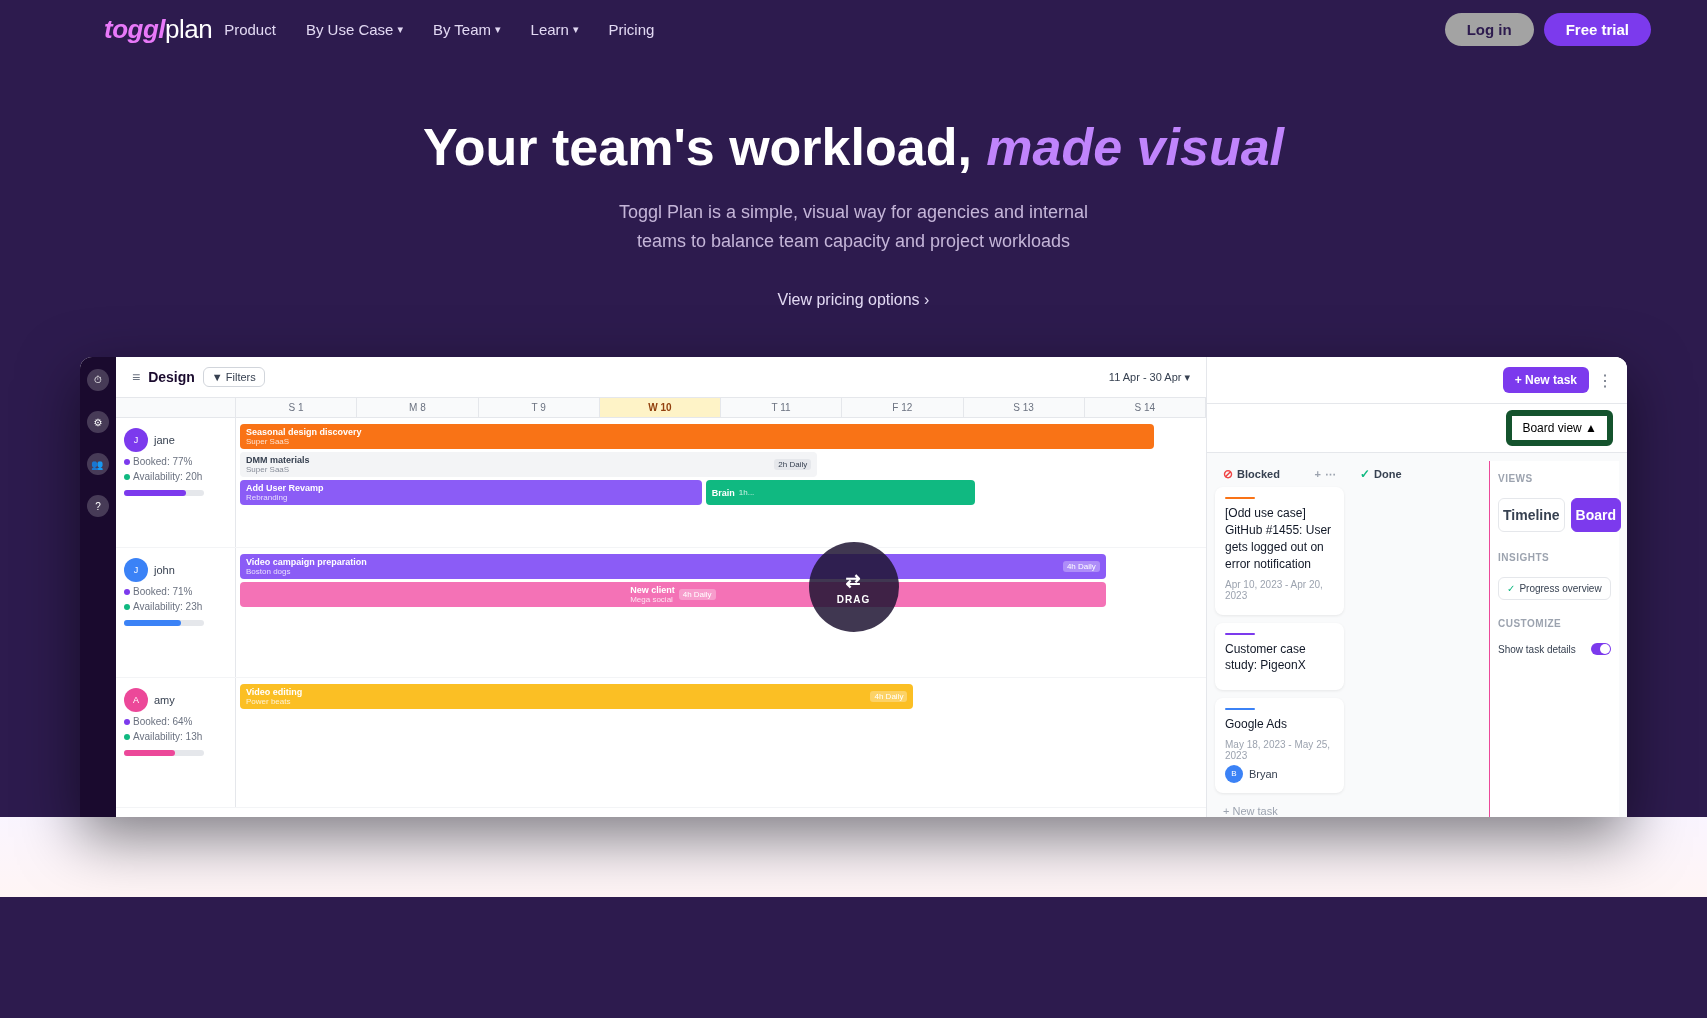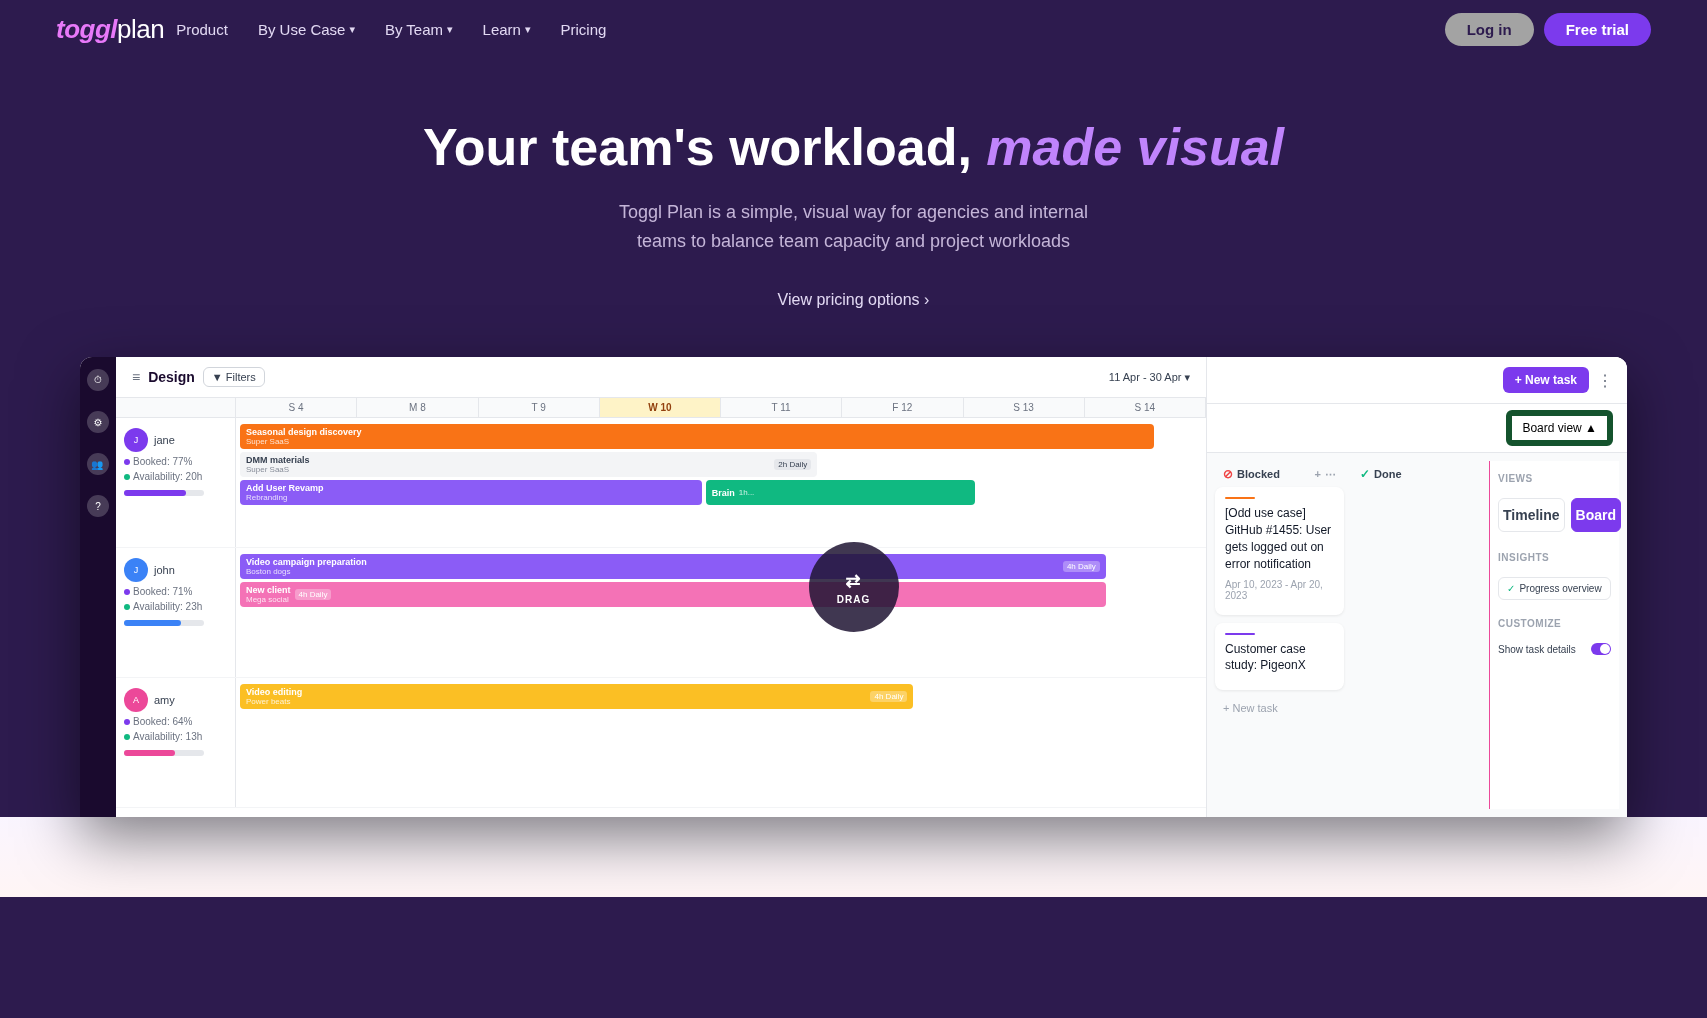--- a/index.html
+++ b/index.html
@@ -7,20 +7,21 @@
 
     
     nav {
       background: #2d1b4e;
       display: flex;
       align-items: center;
       padding: 0 56px;
       height: 58px;
       position: relative;
       z-index: 10;
+      margin-left: 48px;
     }
     .nav-links {
       display: flex;
       align-items: center;
       gap: 6px;
       flex: 1;
     }
     .nav-link {
       color: #e2d9f3;
       font-size: 15px;
@@ -443,21 +444,21 @@
       <div class="timeline-header">
         <span style="font-size:14px;color:#6b7280;">≡</span>
         <span class="design-label">Design</span>
         <div class="filters-btn">▼ Filters</div>
         <div class="date-range" style="margin-left:auto;">11 Apr - 30 Apr ▾</div>
       </div>
 
       <div class="calendar-header">
         <div class="person-col"></div>
         <div class="day-cols">
-          <div class="day-col">S 4</div>
+          <div class="day-col">S 1</div>
           <div class="day-col">M 8</div>
           <div class="day-col">T 9</div>
           <div class="day-col highlighted">W 10</div>
           <div class="day-col">T 11</div>
           <div class="day-col">F 12</div>
           <div class="day-col">S 13</div>
           <div class="day-col">S 14</div>
         </div>
       </div>
 
@@ -529,21 +530,21 @@
             </div>
           </div>
           <div class="tasks-area">
             <div class="task-bar" style="background:#8b5cf6;width:90%;justify-content:space-between;">
               <div>
                 <div class="task-name">Video campaign preparation</div>
                 <div class="task-sub">Boston dogs</div>
               </div>
               <span style="font-size:8px;background:rgba(255,255,255,0.3);padding:1px 4px;border-radius:3px;">4h Daily</span>
             </div>
-            <div class="task-bar" style="background:#f472b6;width:90%;justify-content:flex-start;">
+            <div class="task-bar" style="background:#f472b6;width:90%;justify-content:center;">
               <div>
                 <div class="task-name">New client</div>
                 <div class="task-sub">Mega social</div>
               </div>
               <span style="font-size:8px;background:rgba(255,255,255,0.3);padding:1px 4px;border-radius:3px;">4h Daily</span>
             </div>
           </div>
         </div>
 
         <div class="person-row">
@@ -596,20 +597,29 @@
           </div>
           <div class="board-card">
             <div class="card-line" style="background:#f97316;"></div>
             <div class="card-title">[Odd use case] GitHub #1455: User gets logged out on error notification</div>
             <div class="card-date">Apr 10, 2023 - Apr 20, 2023</div>
           </div>
           <div class="board-card">
             <div class="card-line" style="background:#7c3aed;"></div>
             <div class="card-title">Customer case study: PigeonX</div>
           </div>
+          <div class="board-card">
+            <div class="card-line" style="background:#3b82f6;"></div>
+            <div class="card-title">Google Ads</div>
+            <div class="card-date">May 18, 2023 - May 25, 2023</div>
+            <div style="display:flex;align-items:center;gap:6px;margin-top:4px;">
+              <div style="width:18px;height:18px;border-radius:50%;background:#3b82f6;font-size:8px;color:#fff;display:flex;align-items:center;justify-content:center;">B</div>
+              <span style="font-size:11px;color:#374151;">Bryan</span>
+            </div>
+          </div>
           <div class="add-task">+ New task</div>
         </div>
 
         <div class="board-column">
           <div class="column-header">
             <span class="done-icon">✓</span>
             <span>Done</span>
           </div>
         </div>
 

